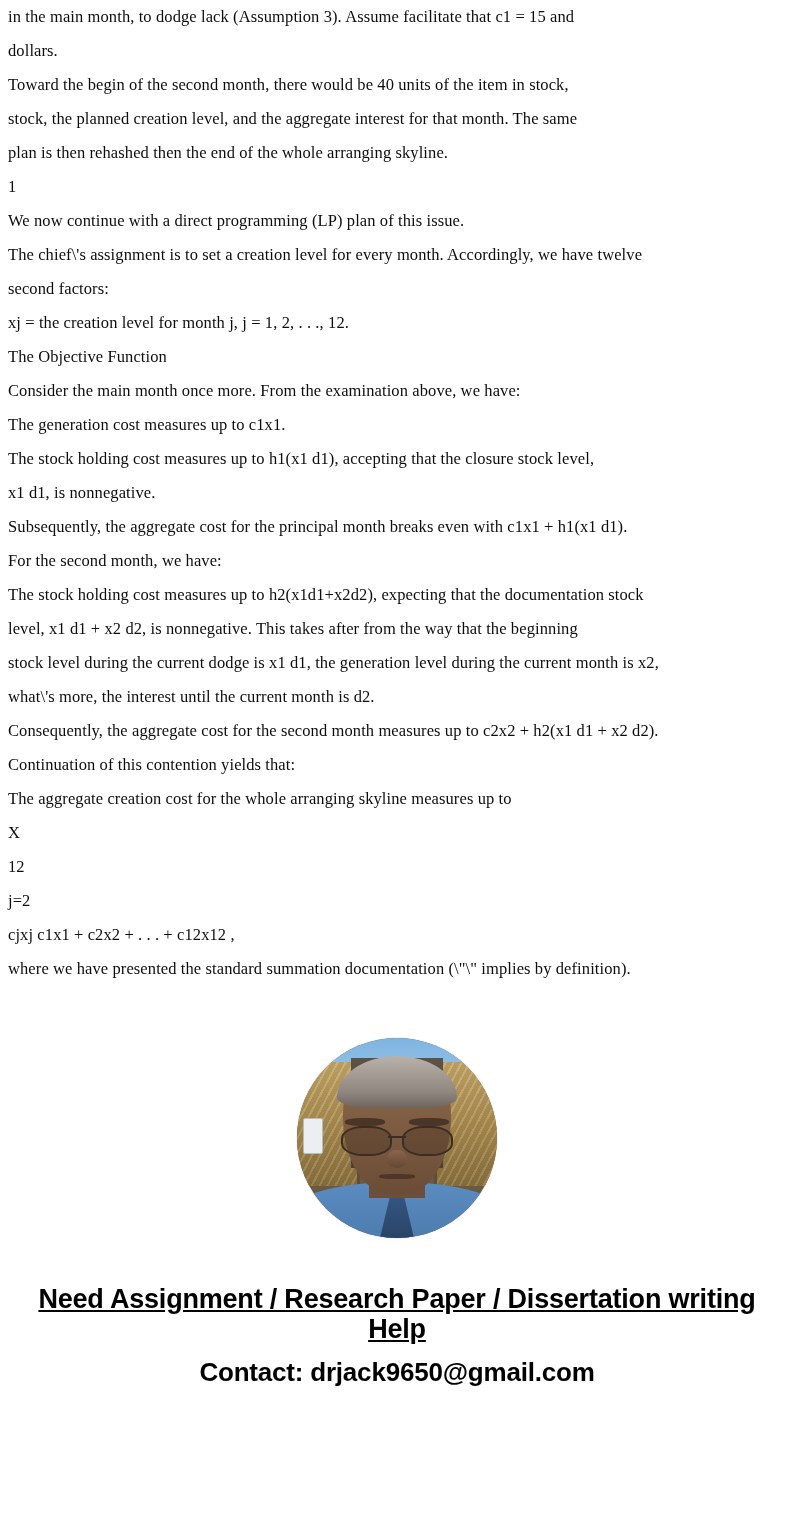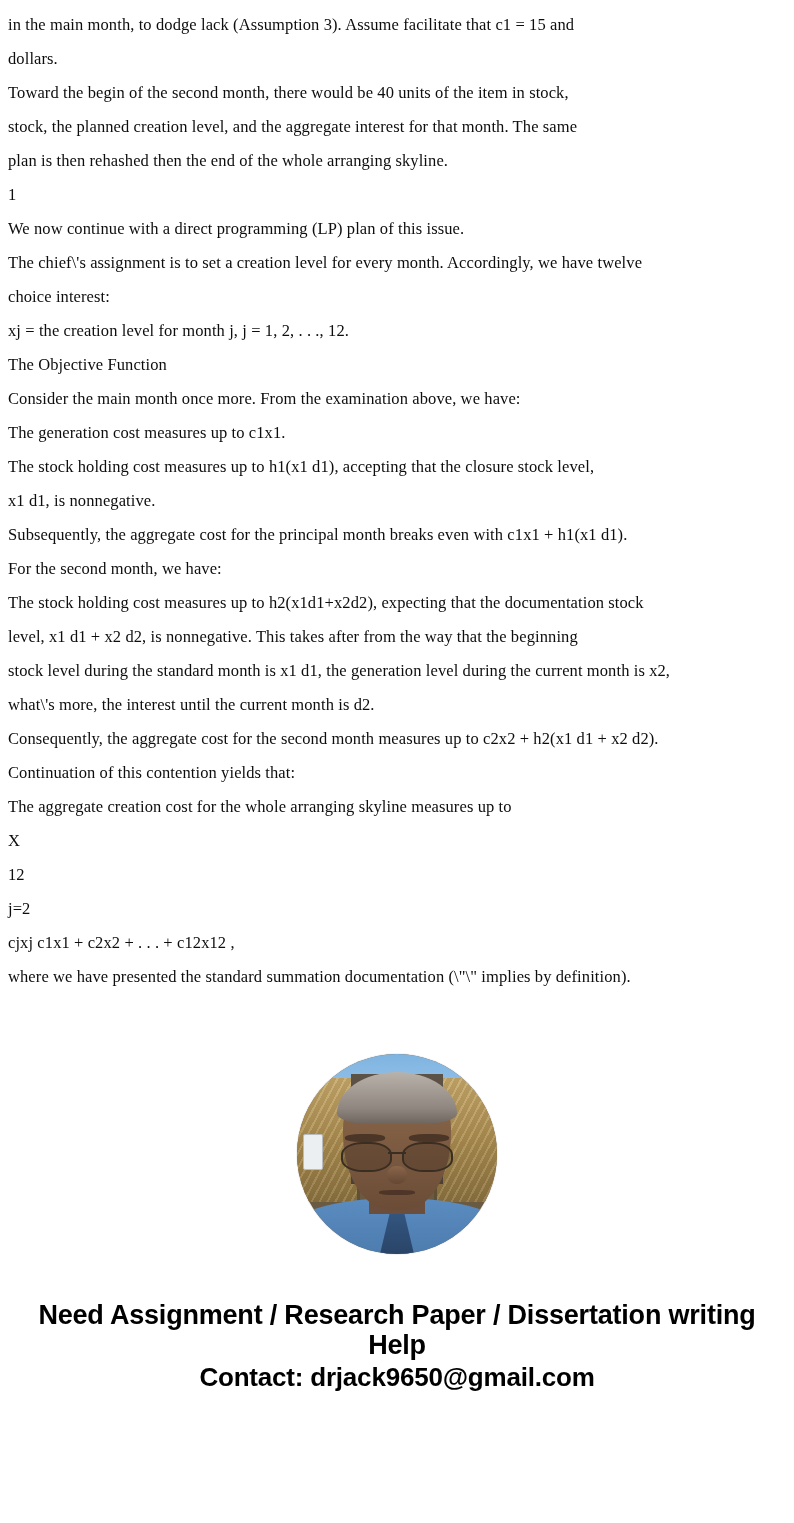--- a/index.html
+++ b/index.html
@@ -16,21 +16,21 @@
   }
   .page {
     position: relative;
     width: 794px;
     min-height: 1523px;
     box-sizing: border-box;
   }
 
   
   .doc-body {
-    padding: 8px 8px;
+    padding: 0 8px;
     box-sizing: border-box;
   }
   .doc-line {
     font-family: "Liberation Serif", "DejaVu Serif", serif;
     font-size: 16.5px;
     line-height: 34px;
     color: #0d0d0d;
     white-space: pre-wrap;
     letter-spacing: 0.1px;
     margin: 0;
@@ -200,54 +200,55 @@
     padding: 0 14px 20px 14px;
     text-align: center;
     font-family: "Liberation Sans", "DejaVu Sans", sans-serif;
     font-weight: bold;
     color: #000000;
   }
   .footer-headline {
     font-size: 27px;
     line-height: 30px;
     letter-spacing: -0.2px;
+    text-decoration: underline;
   }
   .footer-contact {
     font-size: 26px;
     line-height: 32px;
-    margin-top: 1px;
+    margin-top: 12px;
     letter-spacing: -0.2px;
   }
 </style>
 </head>
 <body>
 
 <div class="page">
 
   <div class="doc-body" id="doc-body">
       <p class="doc-line">in the main month, to dodge lack (Assumption 3). Assume facilitate that c1 = 15 and</p>
       <p class="doc-line">dollars.</p>
       <p class="doc-line">Toward the begin of the second month, there would be 40 units of the item in stock,</p>
       <p class="doc-line">stock, the planned creation level, and the aggregate interest for that month. The same</p>
       <p class="doc-line">plan is then rehashed then the end of the whole arranging skyline.</p>
       <p class="doc-line">1</p>
       <p class="doc-line">We now continue with a direct programming (LP) plan of this issue.</p>
       <p class="doc-line">The chief\'s assignment is to set a creation level for every month. Accordingly, we have twelve</p>
-      <p class="doc-line">choice interest:</p>
+      <p class="doc-line">second factors:</p>
       <p class="doc-line">xj = the creation level for month j, j = 1, 2, . . ., 12.</p>
       <p class="doc-line">The Objective Function</p>
       <p class="doc-line">Consider the main month once more. From the examination above, we have:</p>
       <p class="doc-line">The generation cost measures up to c1x1.</p>
       <p class="doc-line">The stock holding cost measures up to h1(x1 d1), accepting that the closure stock level,</p>
       <p class="doc-line">x1 d1, is nonnegative.</p>
       <p class="doc-line">Subsequently, the aggregate cost for the principal month breaks even with c1x1 + h1(x1 d1).</p>
       <p class="doc-line">For the second month, we have:</p>
       <p class="doc-line">The stock holding cost measures up to h2(x1d1+x2d2), expecting that the documentation stock</p>
       <p class="doc-line">level, x1 d1 + x2 d2, is nonnegative. This takes after from the way that the beginning</p>
-      <p class="doc-line">stock level during the standard month is x1 d1, the generation level during the current month is x2,</p>
+      <p class="doc-line">stock level during the current dodge is x1 d1, the generation level during the current month is x2,</p>
       <p class="doc-line">what\'s more, the interest until the current month is d2.</p>
       <p class="doc-line">Consequently, the aggregate cost for the second month measures up to c2x2 + h2(x1 d1 + x2 d2).</p>
       <p class="doc-line">Continuation of this contention yields that:</p>
       <p class="doc-line">The aggregate creation cost for the whole arranging skyline measures up to</p>
       <p class="doc-line">X</p>
       <p class="doc-line">12</p>
       <p class="doc-line">j=2</p>
       <p class="doc-line">cjxj c1x1 + c2x2 + . . . + c12x12 ,</p>
       <p class="doc-line">where we have presented the standard summation documentation (\"\" implies by definition).</p>
     </div>

